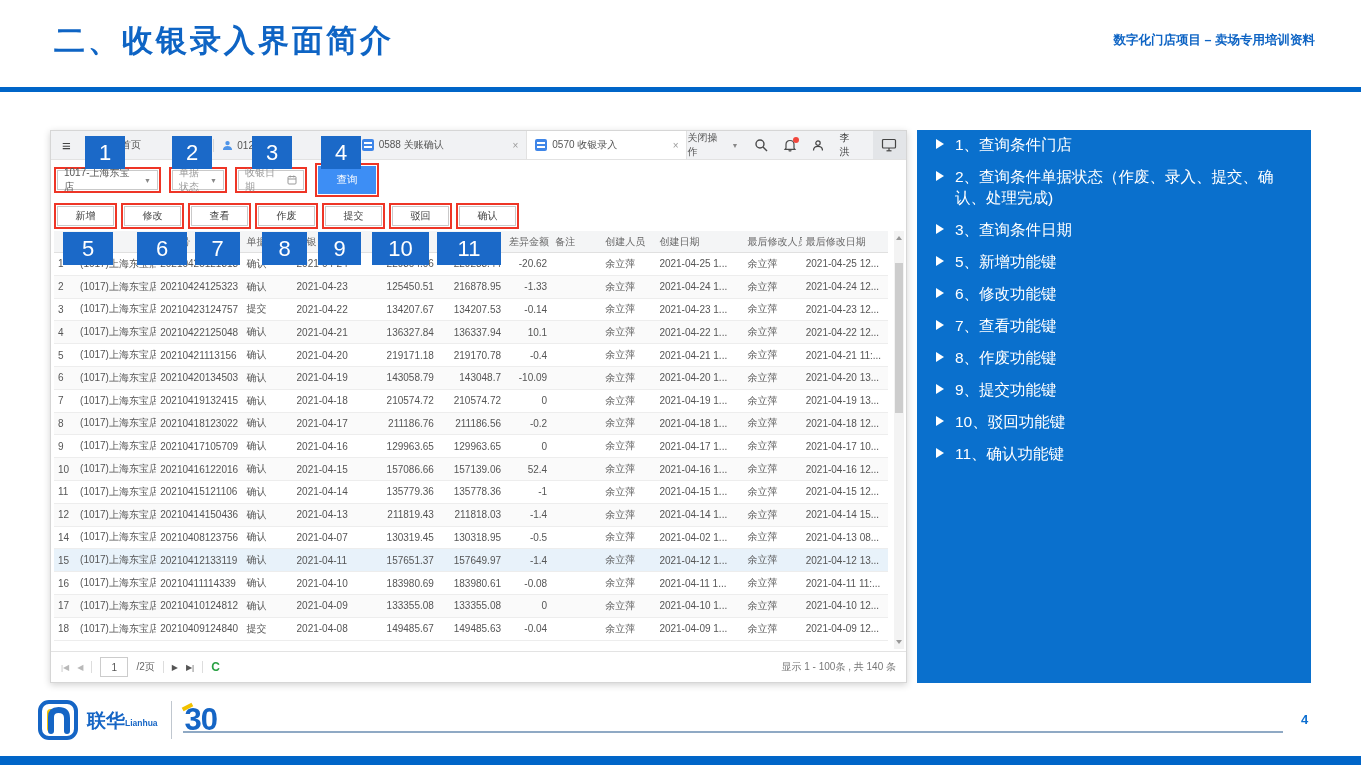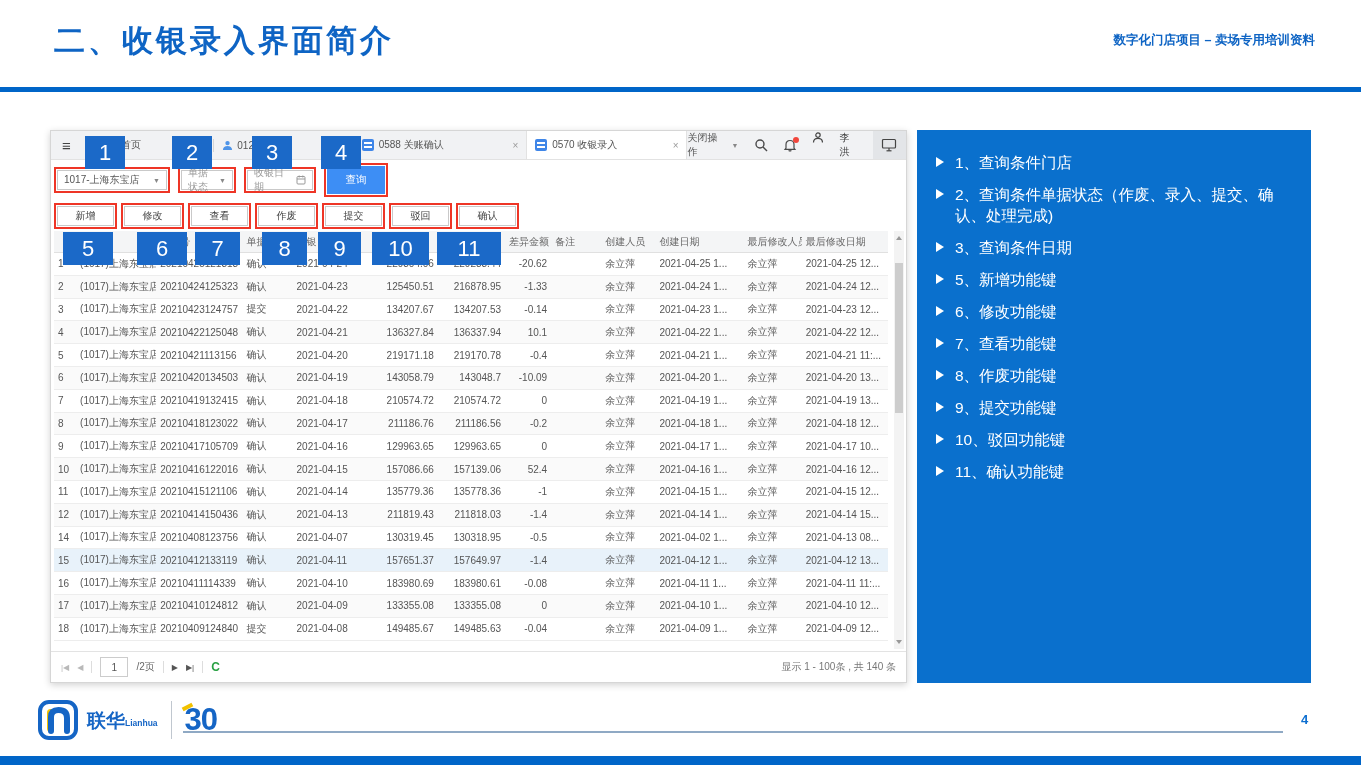--- a/index.html
+++ b/index.html
@@ -27,28 +27,28 @@
   .tab.active{background:#fff;border-right:1px solid #e2e2e2;border-left:1px solid #e2e2e2;}
   .vdiv{width:1px;height:13px;background:#d5d5d5;}
   .doc-ic{width:12px;height:12px;border-radius:2px;background:#3f86e8;margin-right:5px;position:relative;flex:0 0 auto;}
   .doc-ic:after{content:"";position:absolute;left:2px;top:3px;width:8px;height:2px;background:#fff;box-shadow:0 4px 0 #fff;}
   .person-blue{color:#4f94e8;margin-right:4px;display:flex;}
   .tabbar-right{margin-left:auto;display:flex;align-items:center;gap:15px;height:100%;}
   .closemenu{color:#555;display:flex;align-items:center;gap:7px;}
   .caret-sm{font-size:7px;color:#888;}
   .icon-gray{color:#4a4a4a;display:flex;position:relative;}
   .bell-dot{position:absolute;right:-2px;top:-1px;width:6px;height:6px;border-radius:50%;background:#f2463c;}
-  .userbox{display:flex;gap:16px;color:#444;}
+  .userbox{display:flex;align-items:center;gap:16px;color:#444;}
   .monitorbox{width:35px;height:28px;background:#e3e5e8;display:flex;align-items:center;justify-content:center;color:#444;}
   
   .filterrow{height:40px;display:flex;align-items:center;gap:8px;padding-left:3px;flex:0 0 auto;}
   .redbox{border:2px solid #ee3526;padding:1px;display:flex;align-items:center;}
   .selectbox{height:20px;border:1px solid #c9c9c9;background:#fff;display:flex;align-items:center;
              padding:0 6px;gap:8px;color:#555;justify-content:space-between;box-sizing:border-box;}
-  .w-store{width:110px;}.w-status{width:52px;}.w-date{width:66px;}
+  .w-store{width:101px;}.w-status{width:52px;}.w-date{width:66px;}
   .ph{color:#9a9a9a;}
   .querybtn{width:58px;height:28px;background:#3d8ef5;color:#fff;border:none;font-size:10.5px;cursor:pointer;}
   
   .btnrow{height:31px;display:flex;align-items:center;gap:4px;padding-left:3px;flex:0 0 auto;}
   .toolbtn{width:57px;height:20px;background:#fff;border:1px solid #c9c9c9;font-size:10px;color:#444;cursor:pointer;}
   
   .tablezone{flex:1 1 auto;position:relative;overflow:hidden;}
   table{border-collapse:collapse;table-layout:fixed;width:834px;margin-left:3px;}
   th{height:21px;background:#f4f5f6;color:#666;font-weight:400;font-size:10px;text-align:left;
      padding:0 4px;border-bottom:1px solid #e0e0e0;white-space:nowrap;overflow:hidden;}
@@ -69,21 +69,21 @@
   .pgic.dark{color:#555;}
   .pgdiv{width:1px;height:12px;background:#ddd;}
   .pginput{width:22px;height:16px;border:1px solid #ccc;text-align:center;font-size:10px;color:#555;}
   .refresh{color:#2aa144;font-weight:700;font-size:12px;cursor:pointer;}
   .pgsummary{margin-left:auto;color:#777;}
   
   .callout{position:absolute;background:#1b69c8;color:#fff;display:flex;align-items:center;
            justify-content:center;font-size:22px;font-weight:300;z-index:40;}
   
   .sidebar{position:absolute;left:917px;top:130px;width:394px;height:553px;background:#0a70cd;
-           padding:22px 16px;box-sizing:border-box;}
+           padding:4px 16px;box-sizing:border-box;}
   .sb-item{display:flex;color:#fff;font-size:15.5px;line-height:21px;margin-bottom:11px;}
   .sb-arrow{flex:0 0 auto;margin:5px 11px 0 3px;width:0;height:0;
             border-top:5px solid transparent;border-bottom:5px solid transparent;border-left:8px solid #fff;}
   
   .footer{position:absolute;left:38px;top:700px;display:flex;align-items:center;gap:9px;}
   .brand-txt{display:flex;line-height:1;}
   .brand-cn{font-size:19px;font-weight:800;color:#1565c5;}
   .brand-en{font-size:8.5px;font-weight:700;color:#1565c5;margin-top:8px;}
   .fdiv{width:1px;height:38px;background:#c0c7cf;margin:0 4px;}
   .thirty{font-size:31px;font-weight:800;color:#1565c5;position:relative;letter-spacing:-1px;}

